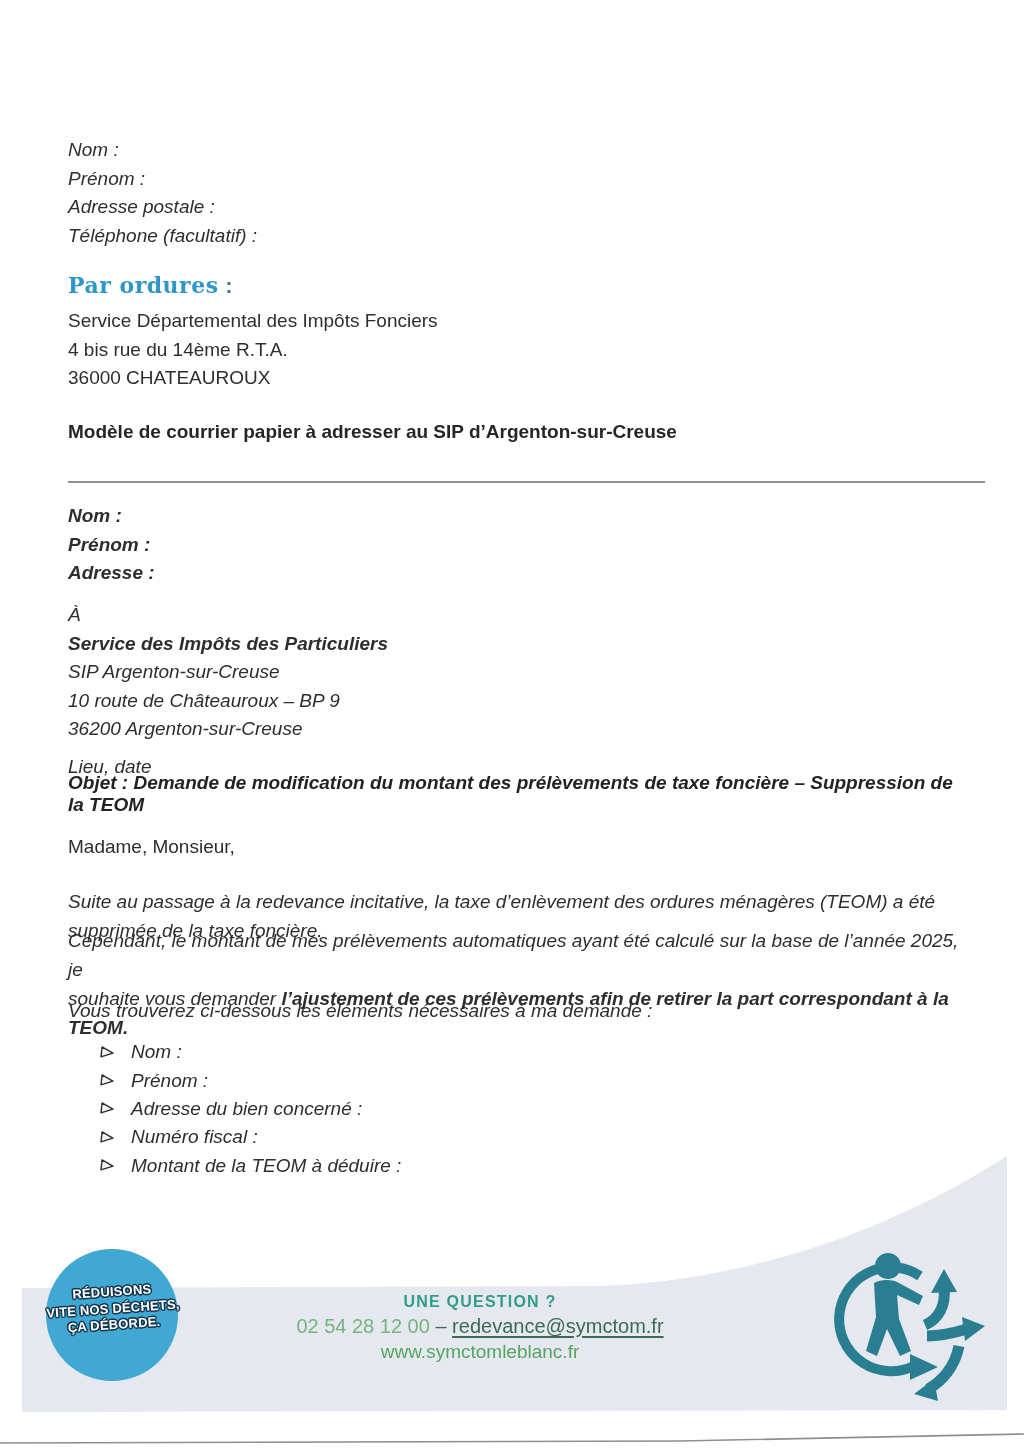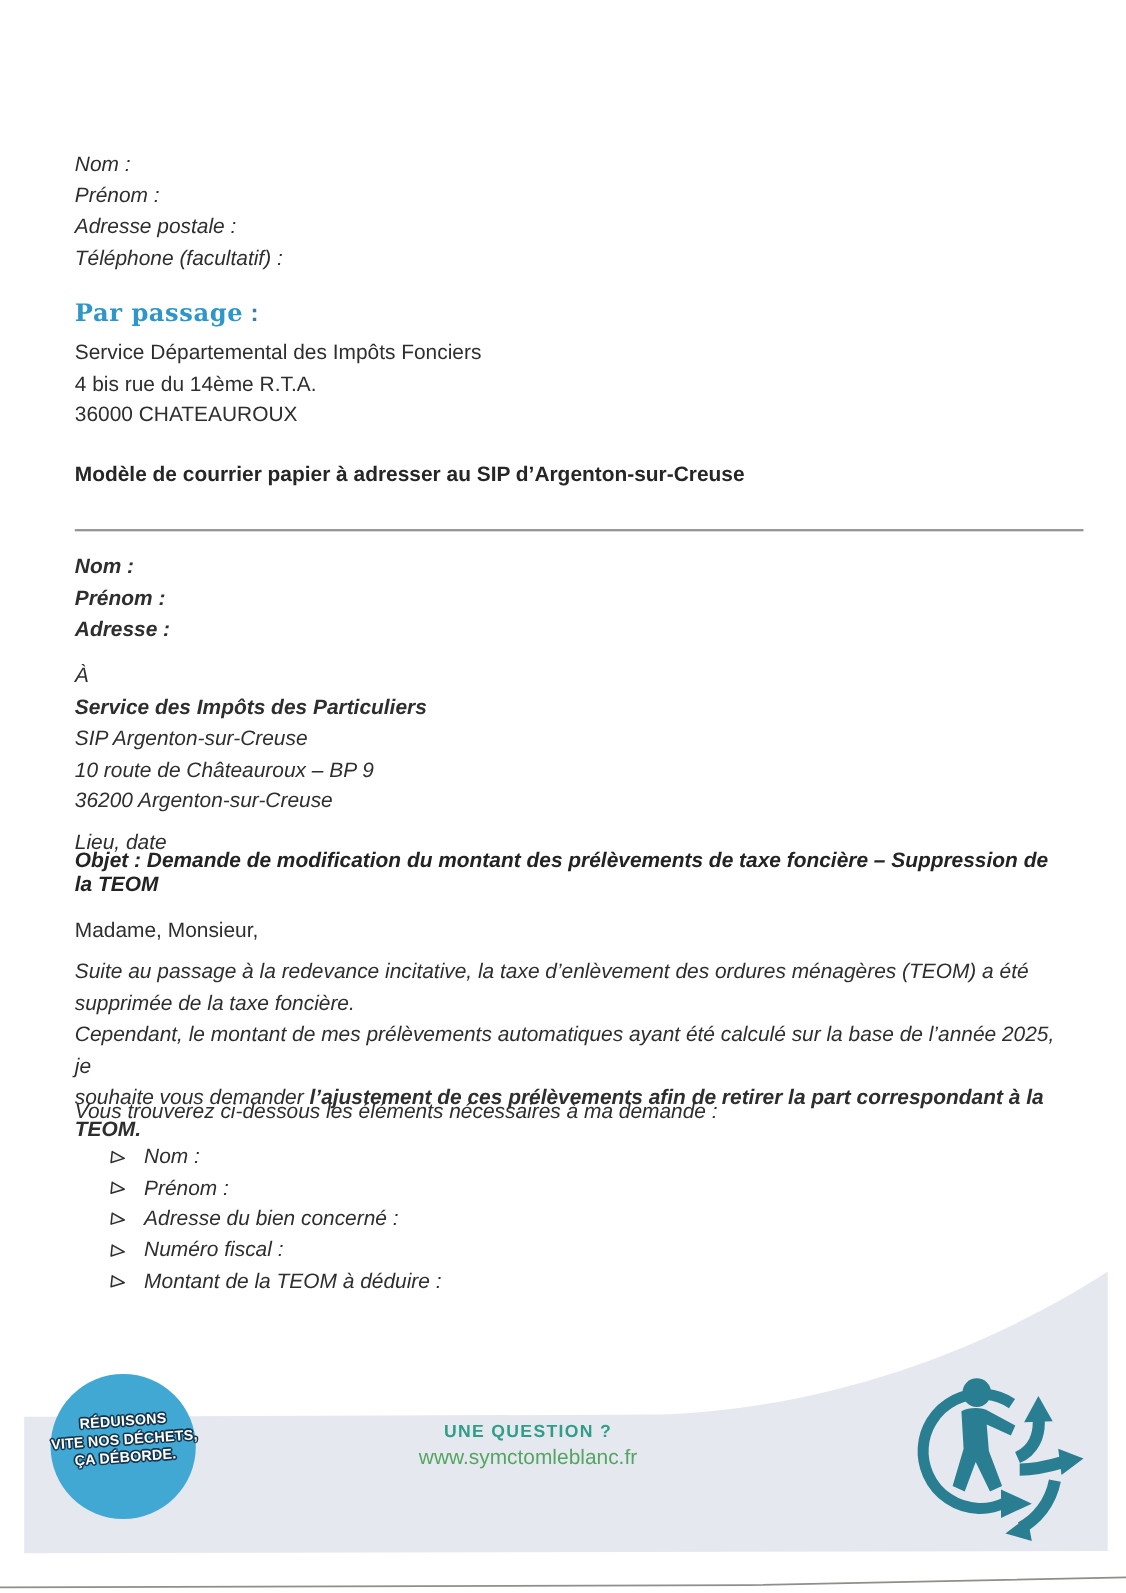--- a/index.html
+++ b/index.html
@@ -22,21 +22,21 @@
   .par-courrier .colon{color:#3d7ea0;font-family:"Liberation Sans",sans-serif;font-weight:bold;}
   .courrier-address{left:68px;top:307px;}
   .modele{left:68px;top:421px;font-weight:bold;font-size:19px;color:#262626;}
   .divider{left:68px;top:481px;width:917px;height:2px;background:#6d6d6d;opacity:.75;}
   .recipient-block{left:68px;top:502px;font-weight:bold;font-style:italic;}
   .to-block{left:68px;top:601px;font-style:italic;}
   .place-date{left:68px;top:756px;font-size:19px;font-style:italic;}
   .objet{left:68px;top:772px;width:900px;font-size:19px;font-weight:bold;font-style:italic;color:#232323;}
   .salutation{left:68px;top:836px;font-size:19px;}
   .para{font-size:19px;line-height:29px;font-style:italic;}
-  .para1{left:68px;top:869px;width:900px;}
+  .para1{left:68px;top:887px;width:900px;}
   .para2{left:68px;top:926px;width:910px;}
   .list-intro{left:68px;top:1000px;font-size:19px;font-style:italic;}
   .bullet-list{left:100px;top:1038px;font-size:19px;font-style:italic;}
   .bullet-row{display:flex;align-items:center;height:28.4px;}
   .bullet-icon{width:15px;height:13px;margin-right:16px;flex:0 0 auto;transform:rotate(6deg);}
   .bullet-icon path{fill:#f2f2f2;stroke:#2e2e2e;stroke-width:1.4;stroke-linejoin:round;}
   
   .footer-svg{left:0;top:1130px;}
   .band-path{fill:var(--band-gray,#e6e8f0);}
   .badge-circle{fill:var(--badge-blue,#41a8d3);}
@@ -71,21 +71,21 @@
 <div class="page">
 
   <div class="abs sender-block">
     <div class="line">Nom :</div>
     <div class="line">Prénom :</div>
     <div class="line">Adresse postale :</div>
     <div class="line">Téléphone (facultatif) :</div>
   </div>
 
   <div class="abs par-courrier">
-    <span>Par passage</span><span class="colon"> :</span>
+    <span>Par ordures</span><span class="colon"> :</span>
   </div>
 
   <div class="abs courrier-address">
     <div class="line">Service Départemental des Impôts Fonciers</div>
     <div class="line">4 bis rue du 14ème R.T.A.</div>
     <div class="line">36000 CHATEAUROUX</div>
   </div>
 
   <div class="abs modele line">Modèle de courrier papier à adresser au SIP d’Argenton-sur-Creuse</div>
 
@@ -162,20 +162,25 @@
   </svg>
 
   <div class="abs badge-text">
     <div>RÉDUISONS</div>
     <div>VITE NOS DÉCHETS,</div>
     <div>ÇA DÉBORDE.</div>
   </div>
 
   <div class="abs footer-center">
     <div class="question-heading">UNE QUESTION ?</div>
+    <div class="contact-line">
+      <span>02 54 28 12 00</span>
+      <span class="sep">–</span>
+      <span class="email-link">redevance@symctom.fr</span>
+    </div>
     <div class="website">www.symctomleblanc.fr</div>
   </div>
 
   <svg class="abs triman" width="164" height="180" viewBox="0 0 164 180">
 
     <path class="tri-stroke" d="M 94 40 A 52 52 0 1 0 88 130"></path>
     <polygon class="tri-fill" points="84,118 112,131 84,144"></polygon>
 
     <circle class="tri-fill" cx="62" cy="30" r="13"></circle>
     <path class="tri-fill" d="M48 47 C 55 43, 67 43, 73 47 L 97 60 L 93 69 L 71 59 L 73 83 L 85 115 L 74 120 L 61 93 L 51 120 L 40 115 L 50 81 Z"></path>

